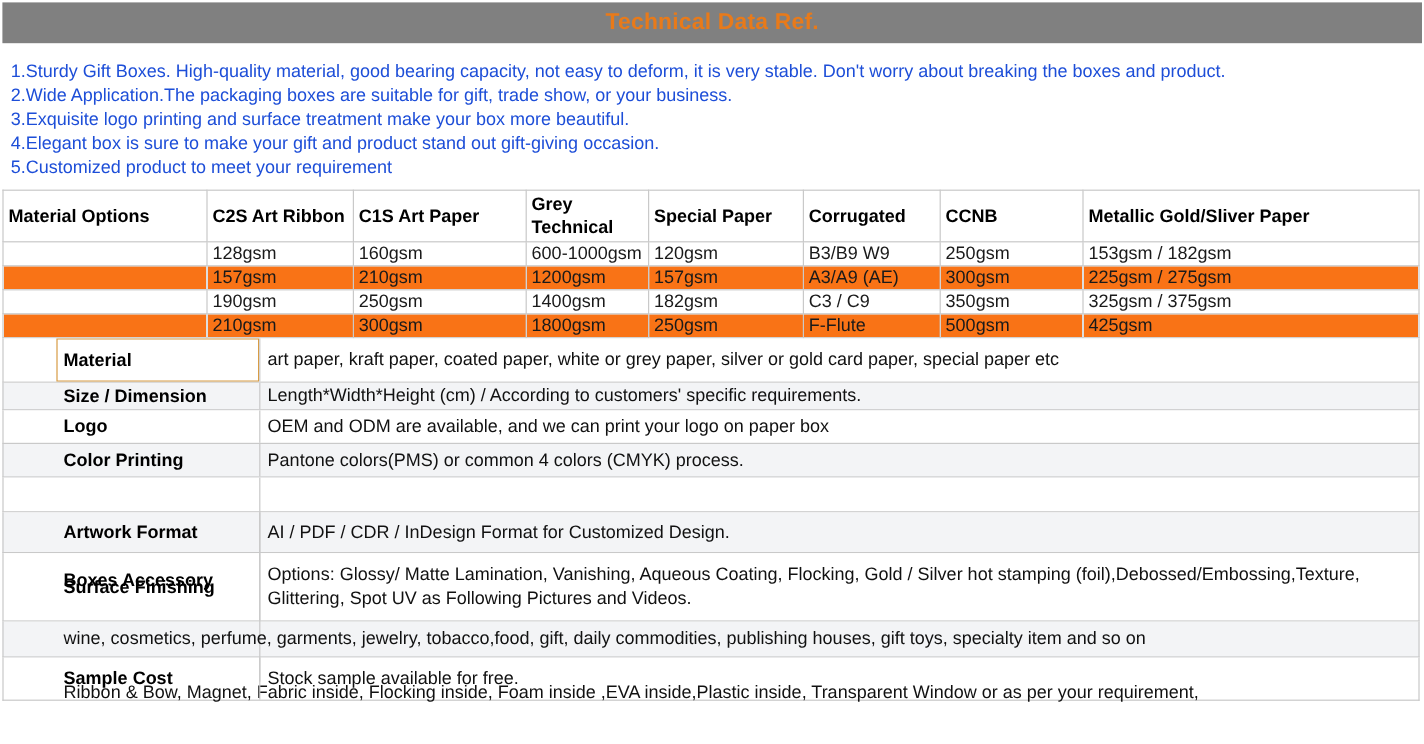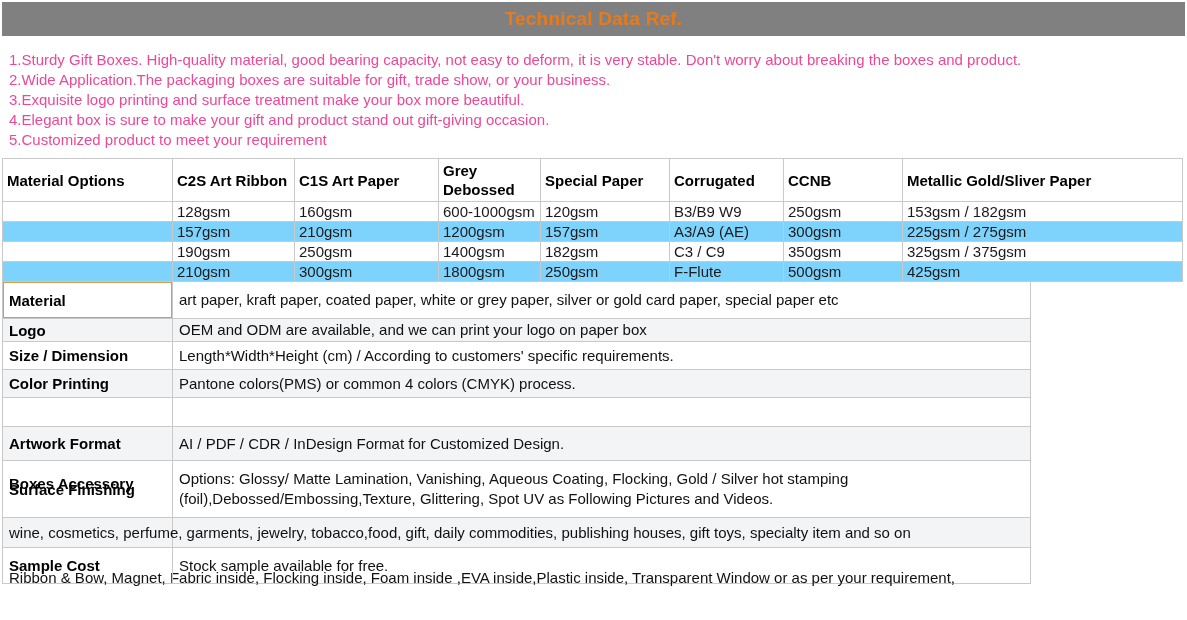--- a/index.html
+++ b/index.html
@@ -18,48 +18,49 @@
   .title-text { font-weight:bold; font-size:19px; letter-spacing:0.2px; }
 
   
   .feature-heading {
     height:26px; border-bottom:1px solid #c9c9c9;
     display:flex; align-items:center; padding-left:7px;
     font-weight:bold; font-size:16px; color:#000;
   }
 
   
-  .feature-list { padding:14px 0 8px 7px; font-size:15px; color:#ec4899; }
+  .feature-list { padding:14px 0 8px 7px; font-size:15px; color:#1d4ed8; }
   .feature-item { line-height:20px; white-space:nowrap; }
 
   
   table.materials-table {
     border-collapse:collapse; table-layout:fixed; width:1181px;
     font-size:15px;
   }
   table.materials-table th, table.materials-table td {
     border:1px solid #c9c9c9; overflow:hidden; white-space:nowrap;
   }
   table.materials-table th {
     text-align:left; vertical-align:middle; font-size:15px;
     padding:2px 4px; height:36px; line-height:19px; font-weight:bold;
     white-space:normal;
   }
   table.materials-table td {
     padding:0 4px; height:19px; line-height:19px; color:#1a1a1a;
   }
-  tr.stripe { background:#7dd3fc; }
+  tr.stripe { background:#f97316; }
 
   
   .spec-rows { width:1181px; }
   .spec-row {
-    display:flex; box-sizing:border-box; width:1029px;
+    display:flex; box-sizing:border-box; width:1181px;
     border-bottom:1px solid #c9c9c9;
     border-left:1px solid #c9c9c9; border-right:1px solid #c9c9c9;
     background:#ffffff;
+    padding-left:44px;
   }
   .spec-row:nth-child(even) { background:#f3f4f6; }
   .spec-row:nth-child(1) { height:37px; }
   .spec-row:nth-child(2) { height:23px; }
   .spec-row:nth-child(3) { height:28px; }
   .spec-row:nth-child(4) { height:28px; }
   .spec-row:nth-child(5) { height:29px;flex-direction:column; }
   .spec-row:nth-child(6) { height:34px; }
   .spec-row:nth-child(7) { height:57px; }
   .spec-row:nth-child(8) { height:30px; }
@@ -103,21 +104,21 @@
       <col style="width:129px">
         <col style="width:114px">
         <col style="width:119px">
         <col>
     </colgroup>
     <thead id="mt-head">
         <tr>
           <th>Material Options</th>
           <th>C2S Art Ribbon</th>
           <th>C1S Art Paper</th>
-          <th>Grey Debossed</th>
+          <th>Grey Technical</th>
           <th>Special Paper</th>
           <th>Corrugated</th>
           <th>CCNB</th>
           <th>Metallic Gold/Sliver Paper</th>
         </tr>
       </thead>
     <tbody id="mt-body">
         <tr>
           <td></td>
           <td>128gsm</td>
@@ -162,32 +163,32 @@
   </table>
 
   <div class="spec-rows" id="spec-rows">
       <div class="spec-row">
         <div class="spec-label highlight">Material</div>
         <div class="spec-value">
           <span>art paper, kraft paper, coated paper, white or grey paper, silver or gold card paper, special paper etc</span>
         </div>
       </div>
       <div class="spec-row">
+        <div class="spec-label">Size / Dimension</div>
+        <div class="spec-value">
+          <span>Length*Width*Height (cm) / According to customers' specific requirements.</span>
+        </div>
+      </div>
+      <div class="spec-row">
         <div class="spec-label">Logo</div>
         <div class="spec-value">
           <span>OEM and ODM are available, and we can print your logo on paper box</span>
         </div>
       </div>
       <div class="spec-row">
-        <div class="spec-label">Size / Dimension</div>
-        <div class="spec-value">
-          <span>Length*Width*Height (cm) / According to customers' specific requirements.</span>
-        </div>
-      </div>
-      <div class="spec-row">
         <div class="spec-label">Color Printing</div>
         <div class="spec-value">
           <span>Pantone colors(PMS) or common 4 colors (CMYK) process.</span>
         </div>
       </div>
       <div class="spec-row">
         <div class="spec-label">Boxes Accessory</div>
         <div class="spec-value">
           <span>Ribbon &amp; Bow, Magnet, Fabric inside, Flocking inside, Foam inside ,EVA inside,Plastic inside, Transparent Window or as per your requirement,</span>
         </div>

